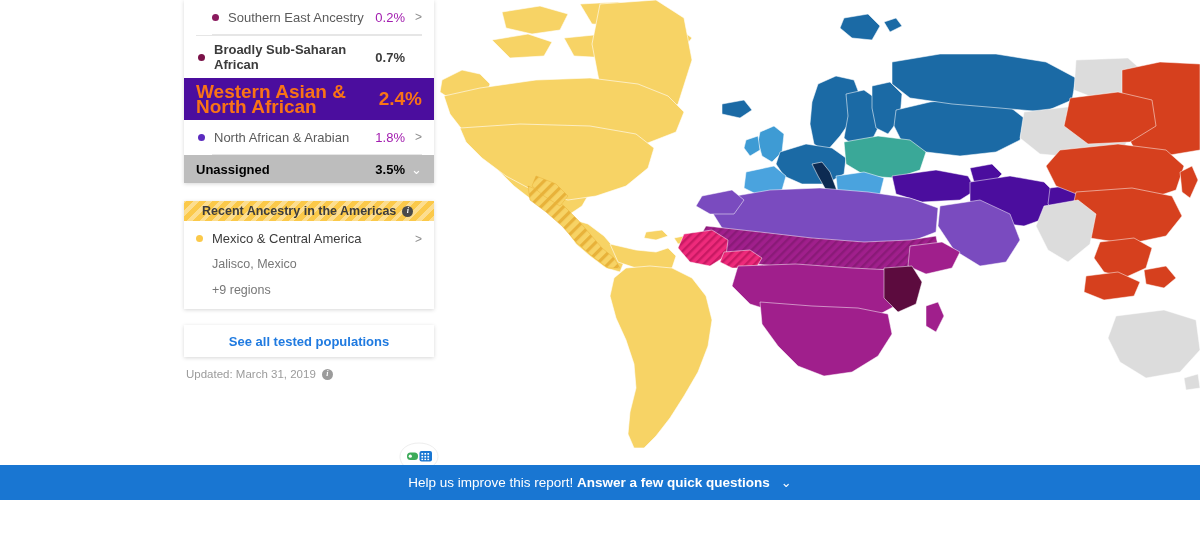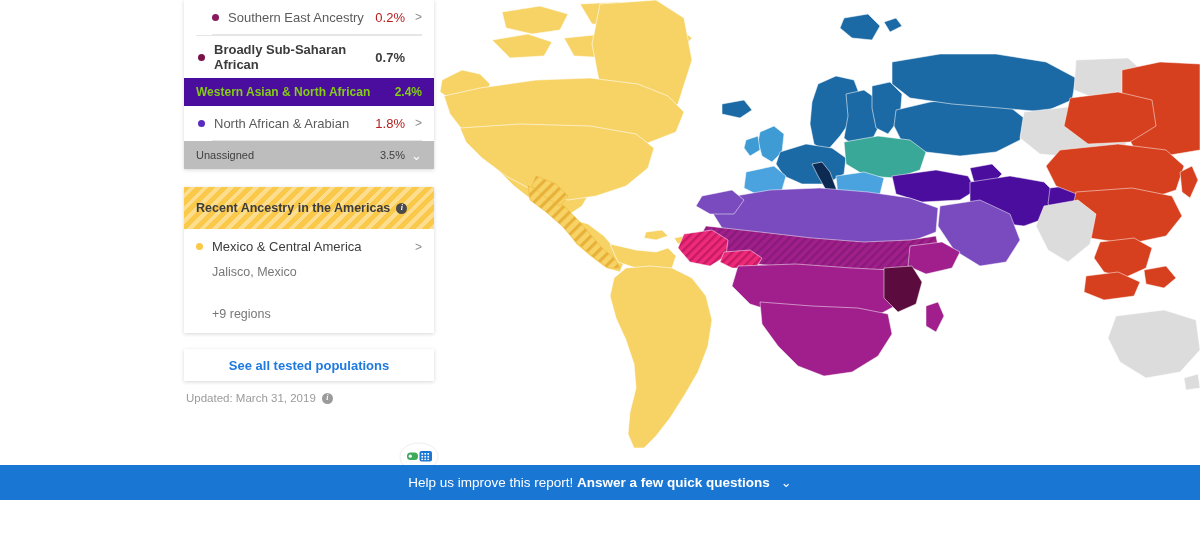--- a/index.html
+++ b/index.html
@@ -82,21 +82,21 @@
     color: #5b5b5b;
     padding: 6px 0;
   }
   .row-label.bold {
     color: #3c3c3c;
     font-weight: bold;
   }
 
   .row-pct {
     font-size: 13px;
-    color: #b91c1c;
+    color: #a21caf;
     white-space: nowrap;
     margin-left: 8px;
   }
   .row-pct.bold {
     font-weight: bold;
     color: #3c3c3c;
   }
 
   .chev {
     width: 12px;
@@ -109,48 +109,48 @@
   .chev.spacer { visibility: hidden; }
 
   
   .row.selected {
     background: #4b0d9e;
     min-height: 28px;
     padding-left: 12px;
   }
   .row.selected .row-label,
   .row.selected .row-pct {
-    color: #84cc16;
-    font-weight: bold;
-    font-size: 12px;
+    color: #f97316;
+    font-weight: bold;
+    font-size: 19px;
   }
 
   
   .row.unassigned {
     background: #bdbdbd;
     min-height: 28px;
   }
   .row.unassigned .row-label,
   .row.unassigned .row-pct {
-    color: #404040;
-    font-weight: normal;
-    font-size: 11px;
+    color: #000000;
+    font-weight: bold;
+    font-size: 13px;
   }
   .row.unassigned .chev {
     color: #ffffff;
     font-size: 13px;
   }
 
   
   .recent-card { margin-top: 18px; }
   .recent-header {
-    height: 42px;
+    height: 20px;
     display: flex;
     align-items: center;
-    padding: 0 12px;
+    padding: 0 18px;
     font-size: 12.5px;
     font-weight: bold;
     color: #3c3c3c;
     background-color: #fbc94a;
     background-image: repeating-linear-gradient(
       -45deg,
       rgba(255,255,255,0.38) 0px,
       rgba(255,255,255,0.38) 4px,
       rgba(251,201,74,0) 4px,
       rgba(251,201,74,0) 9px
@@ -188,21 +188,21 @@
   .recent-region .chev { color: #8e8e8e; }
   .recent-sub {
     font-size: 12.5px;
     color: #777777;
     margin-top: 11px;
     padding-left: 16px;
   }
   .recent-more {
     font-size: 12.5px;
     color: #777777;
-    margin-top: 28px;
+    margin-top: 12px;
     padding-left: 16px;
   }
 
   
   .see-all-btn {
     margin-top: 16px;
     height: 32px;
     background: #ffffff;
     box-shadow: 0 1px 4px rgba(0,0,0,0.16);
     display: flex;

